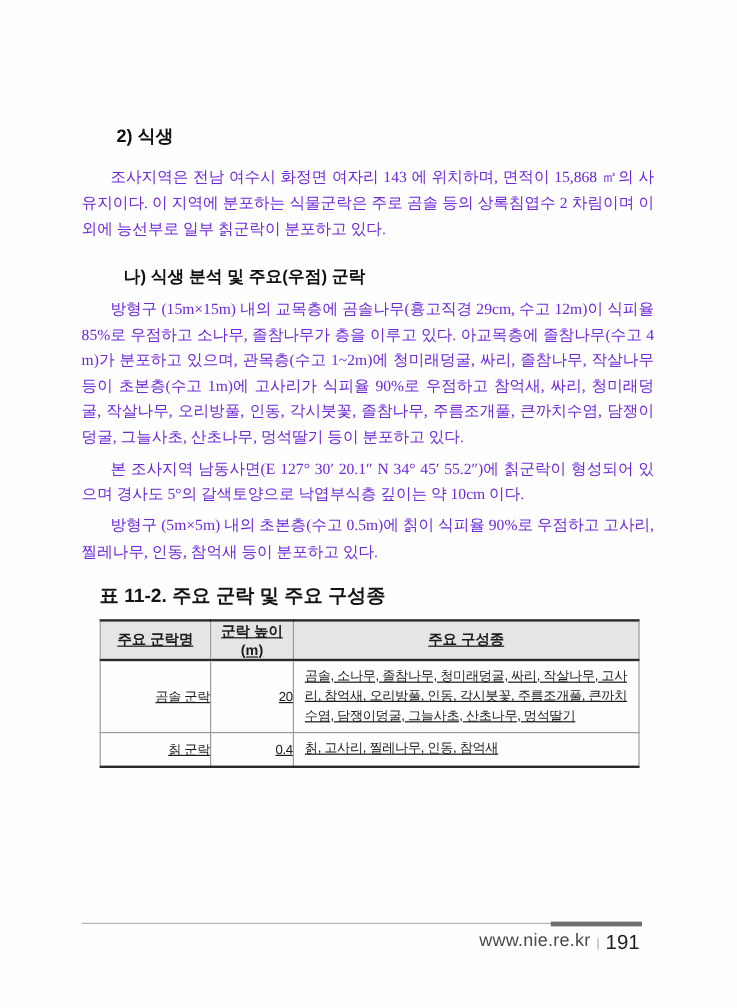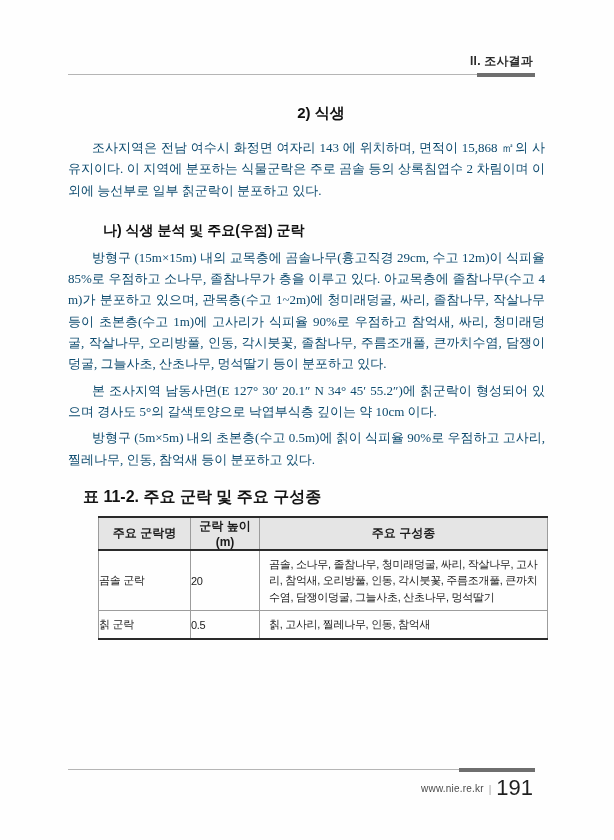--- a/index.html
+++ b/index.html
@@ -51,57 +51,57 @@
     left: 68px;
     top: 104px;
     width: 477px;
     color: #1b1b1b;
   }
   .h-section {
     font-size: 15px;
     font-weight: 700;
     color: #111;
     margin: 0 0 14px 29px;
-    text-align: center;
   }
   .h-sub {
     font-size: 14px;
     font-weight: 700;
     color: #111;
     margin: 0 0 8px 35px;
   }
   .h-sub.second { margin-top: 21px; margin-bottom: 7px; }
 
   .body-para {
     font-family: "Liberation Serif", serif;
     font-size: 13px;
     line-height: 21.3px;
-    color: #0c4a6e;
+    color: #6d28d9;
     text-align: justify;
     text-indent: 24px;
     word-break: break-all;
     margin: 0 0 5px 0;
   }
 
   
   .table-caption {
     font-size: 16px;
     font-weight: 700;
     color: #141414;
     margin: 17px 0 8px 15px;
   }
   table.community {
-    margin-left: 30px;
+    margin-left: 15px;
     width: 449px;
     border-collapse: collapse;
     table-layout: fixed;
     border-top: 2.5px solid #2a2a2a;
     border-bottom: 2.5px solid #2a2a2a;
     border-left: 1px solid #9c9c9c;
     border-right: 1px solid #9c9c9c;
+    text-decoration: underline;
   }
   table.community th {
     background: #e5e5e5;
     font-size: 12px;
     font-weight: 700;
     color: #1a1a1a;
     height: 30px;
     text-align: center;
     vertical-align: middle;
     border-bottom: 2px solid #2a2a2a;
@@ -110,21 +110,21 @@
   }
   table.community td {
     font-size: 11px;
     letter-spacing: -0.3px;
     color: #1a1a1a;
     vertical-align: middle;
     border-left: 1px solid #9c9c9c;
     border-right: 1px solid #9c9c9c;
   }
   table.community tr.row-first td { border-bottom: 1px solid #9c9c9c; }
-  td.cell-center { text-align: left; }
+  td.cell-center { text-align: right; }
   td.cell-species {
     padding: 5px 9px;
     line-height: 16.5px;
     text-align: left;
     word-break: break-all;
   }
   tr.row-first td { height: 56px; }
   tr.row-second td { height: 21px; }
 
   
@@ -134,48 +134,42 @@
     top: 769px;
     width: 467px;
   }
   .footer-line { margin-bottom: 5px; }
   .footer-text {
     text-align: right;
     padding-right: 2px;
     white-space: nowrap;
   }
   .site-url {
-    font-size: 10px;
+    font-size: 15px;
     color: #4a4a4a;
     letter-spacing: 0.2px;
     vertical-align: 3px;
   }
   .footer-sep {
     font-size: 10px;
     color: #a0a0a0;
     margin: 0 5px;
     vertical-align: 2px;
   }
   .page-number {
-    font-size: 22px;
+    font-size: 17px;
     font-weight: 400;
     color: #1f1f1f;
   }
 </style>
 </head>
 <body>
 
 <div class="page">
 
-  <div class="page-header">
-    <span class="header-title">II. 조사결과</span>
-    <div class="rule">
-      <div class="thick"></div>
-    </div>
-  </div>
 
   <div class="content">
     <div class="h-section">2) 식생</div>
 
     <p class="body-para">조사지역은 전남 여수시 화정면 여자리 143 에 위치하며, 면적이 15,868 ㎡의 사유지이다. 이 지역에 분포하는 식물군락은 주로 곰솔 등의 상록침엽수 2 차림이며 이 외에 능선부로 일부 칡군락이 분포하고 있다.</p>
 
     <div class="h-sub second">나) 식생 분석 및 주요(우점) 군락</div>
     <p class="body-para">방형구 (15m×15m) 내의 교목층에 곰솔나무(흉고직경 29cm, 수고 12m)이 식피율 85%로 우점하고 소나무, 졸참나무가 층을 이루고 있다. 아교목층에 졸참나무(수고 4m)가 분포하고 있으며, 관목층(수고 1~2m)에 청미래덩굴, 싸리, 졸참나무, 작살나무 등이 초본층(수고 1m)에 고사리가 식피율 90%로 우점하고 참억새, 싸리, 청미래덩굴, 작살나무, 오리방풀, 인동, 각시붓꽃, 졸참나무, 주름조개풀, 큰까치수염, 담쟁이덩굴, 그늘사초, 산초나무, 멍석딸기 등이 분포하고 있다.</p>
     <p class="body-para">본 조사지역 남동사면(E 127° 30′ 20.1″ N 34° 45′ 55.2″)에 칡군락이 형성되어 있으며 경사도 5°의 갈색토양으로 낙엽부식층 깊이는 약 10cm 이다.</p>
     <p class="body-para">방형구 (5m×5m) 내의 초본층(수고 0.5m)에 칡이 식피율 90%로 우점하고 고사리, 찔레나무, 인동, 참억새 등이 분포하고 있다.</p>
@@ -196,21 +190,21 @@
         </tr>
       </thead>
       <tbody>
         <tr class="row-first">
           <td class="cell-center">곰솔 군락</td>
           <td class="cell-center">20</td>
           <td class="cell-species">곰솔, 소나무, 졸참나무, 청미래덩굴, 싸리, 작살나무, 고사리, 참억새, 오리방풀, 인동, 각시붓꽃, 주름조개풀, 큰까치수염, 담쟁이덩굴, 그늘사초, 산초나무, 멍석딸기</td>
         </tr>
         <tr class="row-second">
           <td class="cell-center">칡 군락</td>
-          <td class="cell-center">0.5</td>
+          <td class="cell-center">0.4</td>
           <td class="cell-species">칡, 고사리, 찔레나무, 인동, 참억새</td>
         </tr>
       </tbody>
     </table>
   </div>
 
   <div class="page-footer">
     <div class="rule footer-line">
       <div class="thick" style="width:76px"></div>
     </div>

